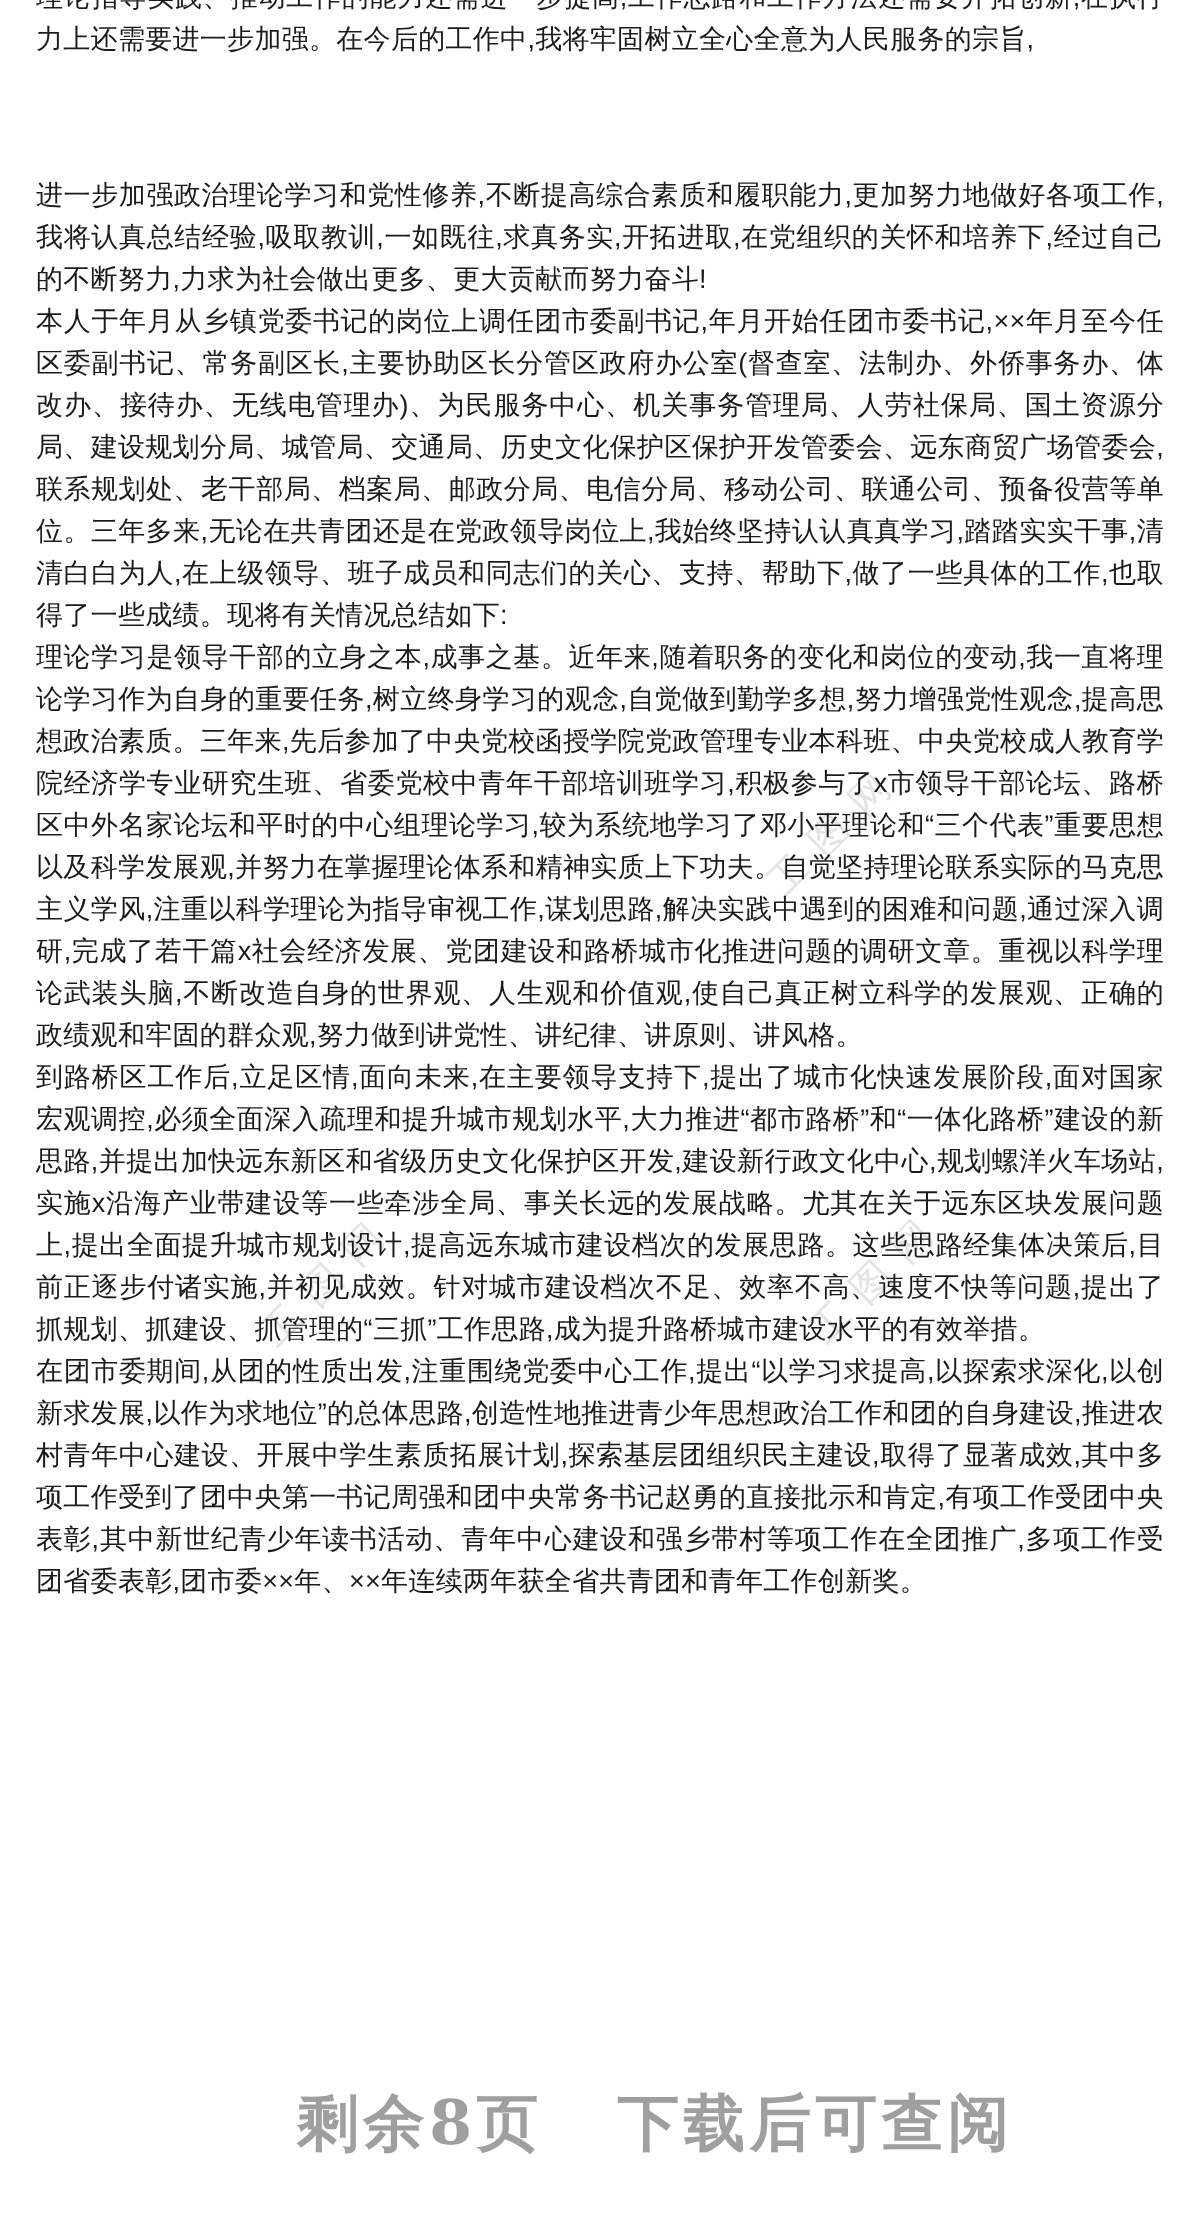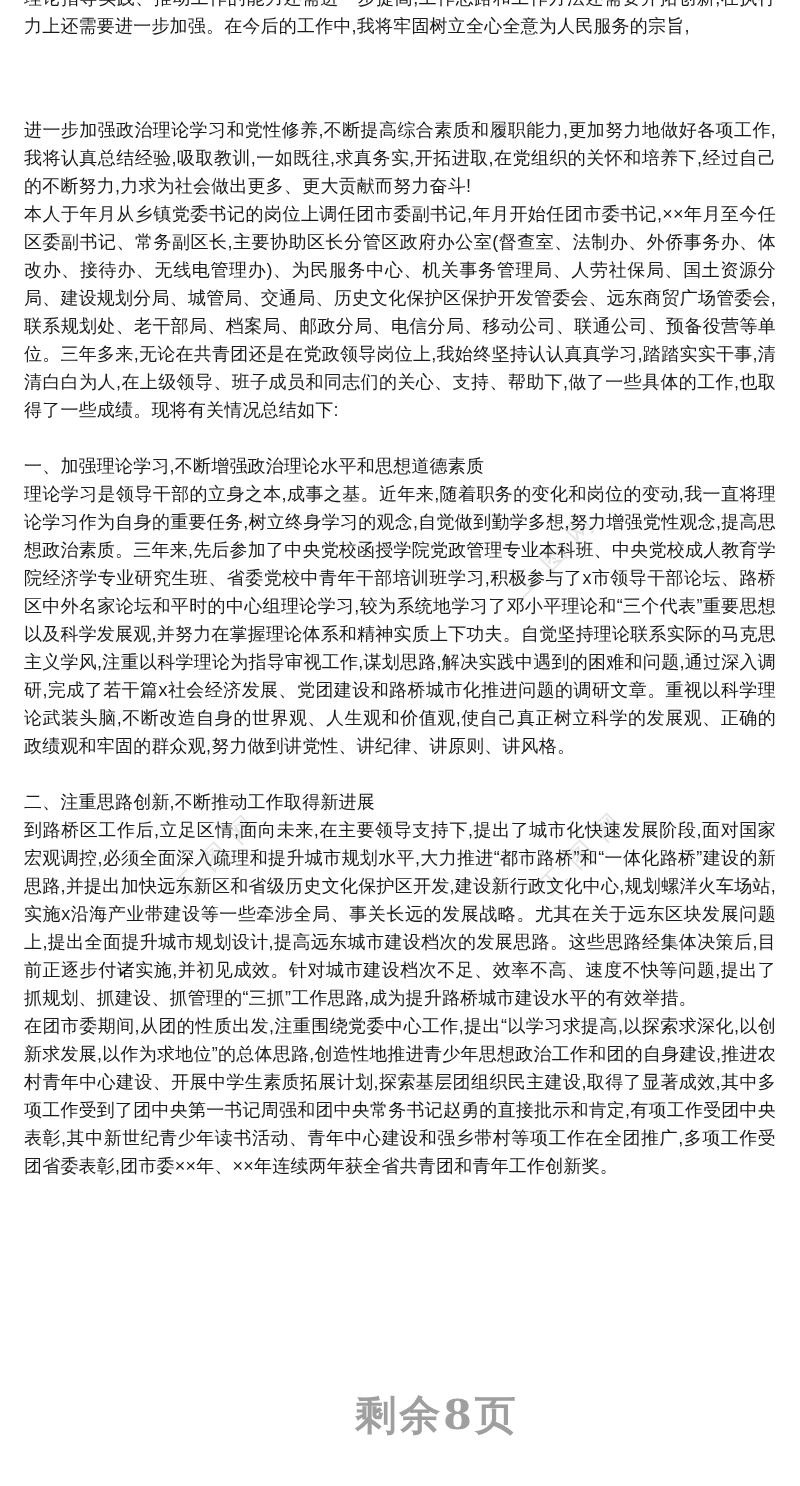--- a/index.html
+++ b/index.html
@@ -75,22 +75,21 @@
 <div class="watermark-layer">
   <span class="wm wm-1">工图网</span>
   <span class="wm wm-2">工图网</span>
   <span class="wm wm-3">工图网</span>
 </div>
 
 <div class="doc">
   <div class="para blk-0">理论指导实践、推动工作的能力还需进一步提高,工作思路和工作方法还需要开拓创新,在执行力上还需要进一步加强。在今后的工作中,我将牢固树立全心全意为人民服务的宗旨,</div>
   <div class="para blk-1">进一步加强政治理论学习和党性修养,不断提高综合素质和履职能力,更加努力地做好各项工作,我将认真总结经验,吸取教训,一如既往,求真务实,开拓进取,在党组织的关怀和培养下,经过自己的不断努力,力求为社会做出更多、更大贡献而努力奋斗!</div>
   <div class="para blk-3">本人于年月从乡镇党委书记的岗位上调任团市委副书记,年月开始任团市委书记,××年月至今任区委副书记、常务副区长,主要协助区长分管区政府办公室(督查室、法制办、外侨事务办、体改办、接待办、无线电管理办)、为民服务中心、机关事务管理局、人劳社保局、国土资源分局、建设规划分局、城管局、交通局、历史文化保护区保护开发管委会、远东商贸广场管委会,联系规划处、老干部局、档案局、邮政分局、电信分局、移动公司、联通公司、预备役营等单位。三年多来,无论在共青团还是在党政领导岗位上,我始终坚持认认真真学习,踏踏实实干事,清清白白为人,在上级领导、班子成员和同志们的关心、支持、帮助下,做了一些具体的工作,也取得了一些成绩。现将有关情况总结如下:</div>
-  <div class="para blk-4">一、加强理论学习,不断增强政治理论水平和思想道德素质</div>
   <div class="para blk-5">理论学习是领导干部的立身之本,成事之基。近年来,随着职务的变化和岗位的变动,我一直将理论学习作为自身的重要任务,树立终身学习的观念,自觉做到勤学多想,努力增强党性观念,提高思想政治素质。三年来,先后参加了中央党校函授学院党政管理专业本科班、中央党校成人教育学院经济学专业研究生班、省委党校中青年干部培训班学习,积极参与了x市领导干部论坛、路桥区中外名家论坛和平时的中心组理论学习,较为系统地学习了邓小平理论和“三个代表”重要思想以及科学发展观,并努力在掌握理论体系和精神实质上下功夫。自觉坚持理论联系实际的马克思主义学风,注重以科学理论为指导审视工作,谋划思路,解决实践中遇到的困难和问题,通过深入调研,完成了若干篇x社会经济发展、党团建设和路桥城市化推进问题的调研文章。重视以科学理论武装头脑,不断改造自身的世界观、人生观和价值观,使自己真正树立科学的发展观、正确的政绩观和牢固的群众观,努力做到讲党性、讲纪律、讲原则、讲风格。</div>
-  <div class="para blk-6">二、注重思路创新,不断推动工作取得新进展</div>
   <div class="para blk-8">到路桥区工作后,立足区情,面向未来,在主要领导支持下,提出了城市化快速发展阶段,面对国家宏观调控,必须全面深入疏理和提升城市规划水平,大力推进“都市路桥”和“一体化路桥”建设的新思路,并提出加快远东新区和省级历史文化保护区开发,建设新行政文化中心,规划螺洋火车场站,实施x沿海产业带建设等一些牵涉全局、事关长远的发展战略。尤其在关于远东区块发展问题上,提出全面提升城市规划设计,提高远东城市建设档次的发展思路。这些思路经集体决策后,目前正逐步付诸实施,并初见成效。针对城市建设档次不足、效率不高、速度不快等问题,提出了抓规划、抓建设、抓管理的“三抓”工作思路,成为提升路桥城市建设水平的有效举措。</div>
   <div class="para blk-7">在团市委期间,从团的性质出发,注重围绕党委中心工作,提出“以学习求提高,以探索求深化,以创新求发展,以作为求地位”的总体思路,创造性地推进青少年思想政治工作和团的自身建设,推进农村青年中心建设、开展中学生素质拓展计划,探索基层团组织民主建设,取得了显著成效,其中多项工作受到了团中央第一书记周强和团中央常务书记赵勇的直接批示和肯定,有项工作受团中央表彰,其中新世纪青少年读书活动、青年中心建设和强乡带村等项工作在全团推广,多项工作受团省委表彰,团市委××年、××年连续两年获全省共青团和青年工作创新奖。</div>
 </div>
 
 <div class="footer-notice">
   <span>剩余8页</span>
+  <span>下载后可查阅</span>
 </div>
 
 </body></html>

